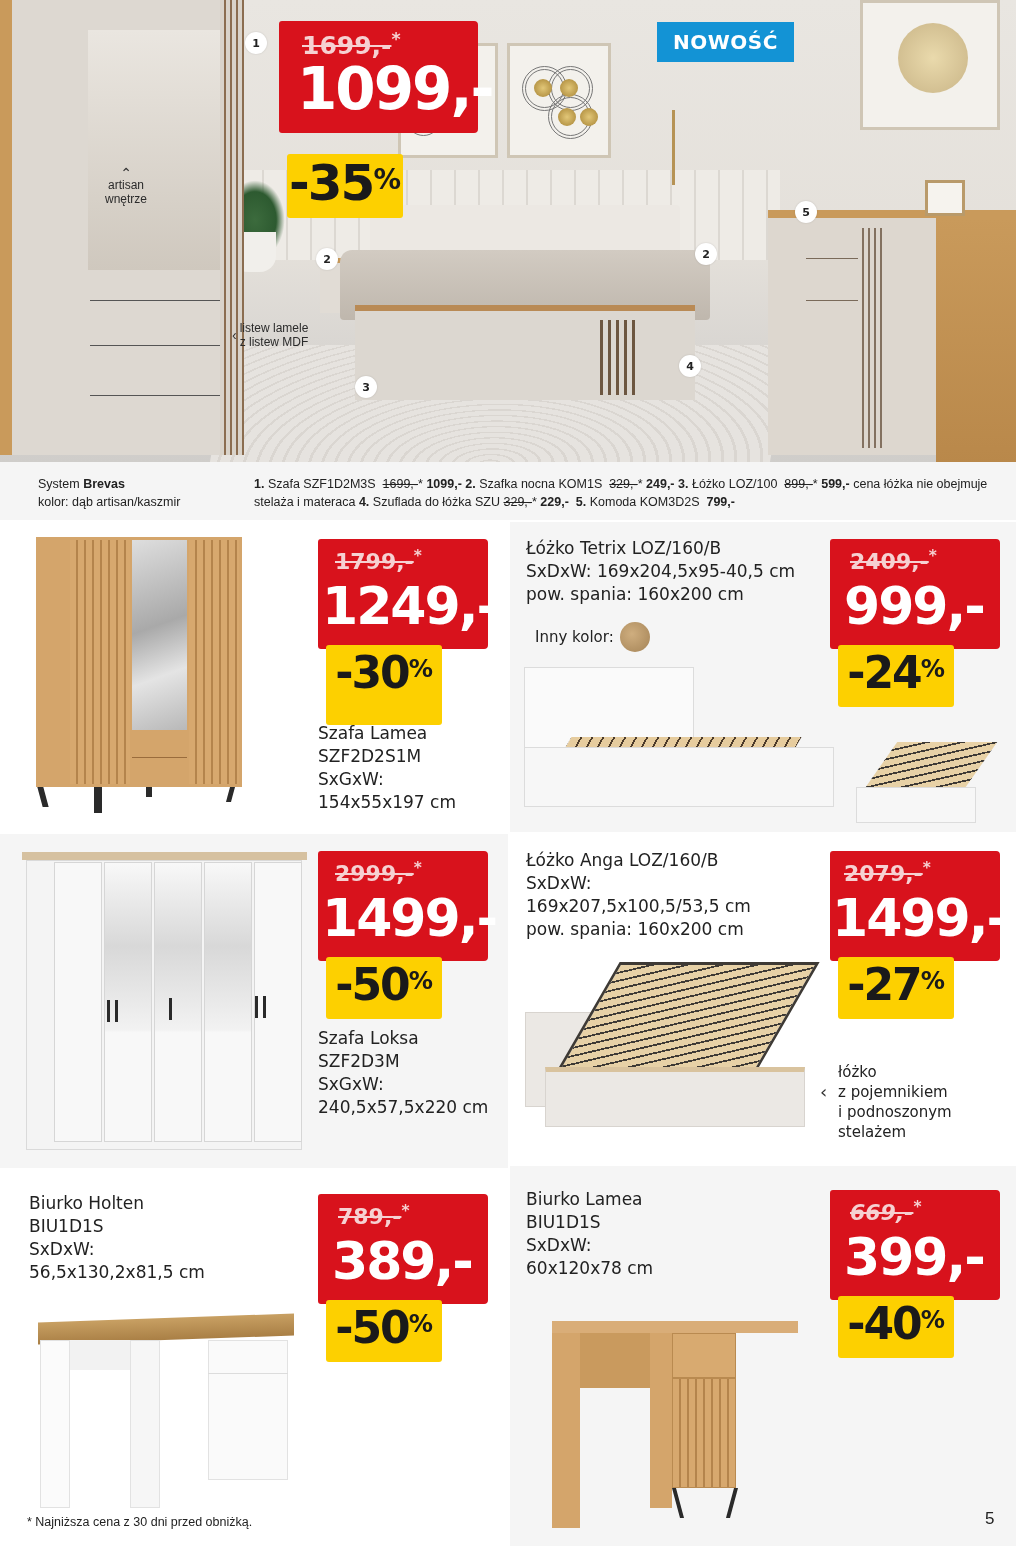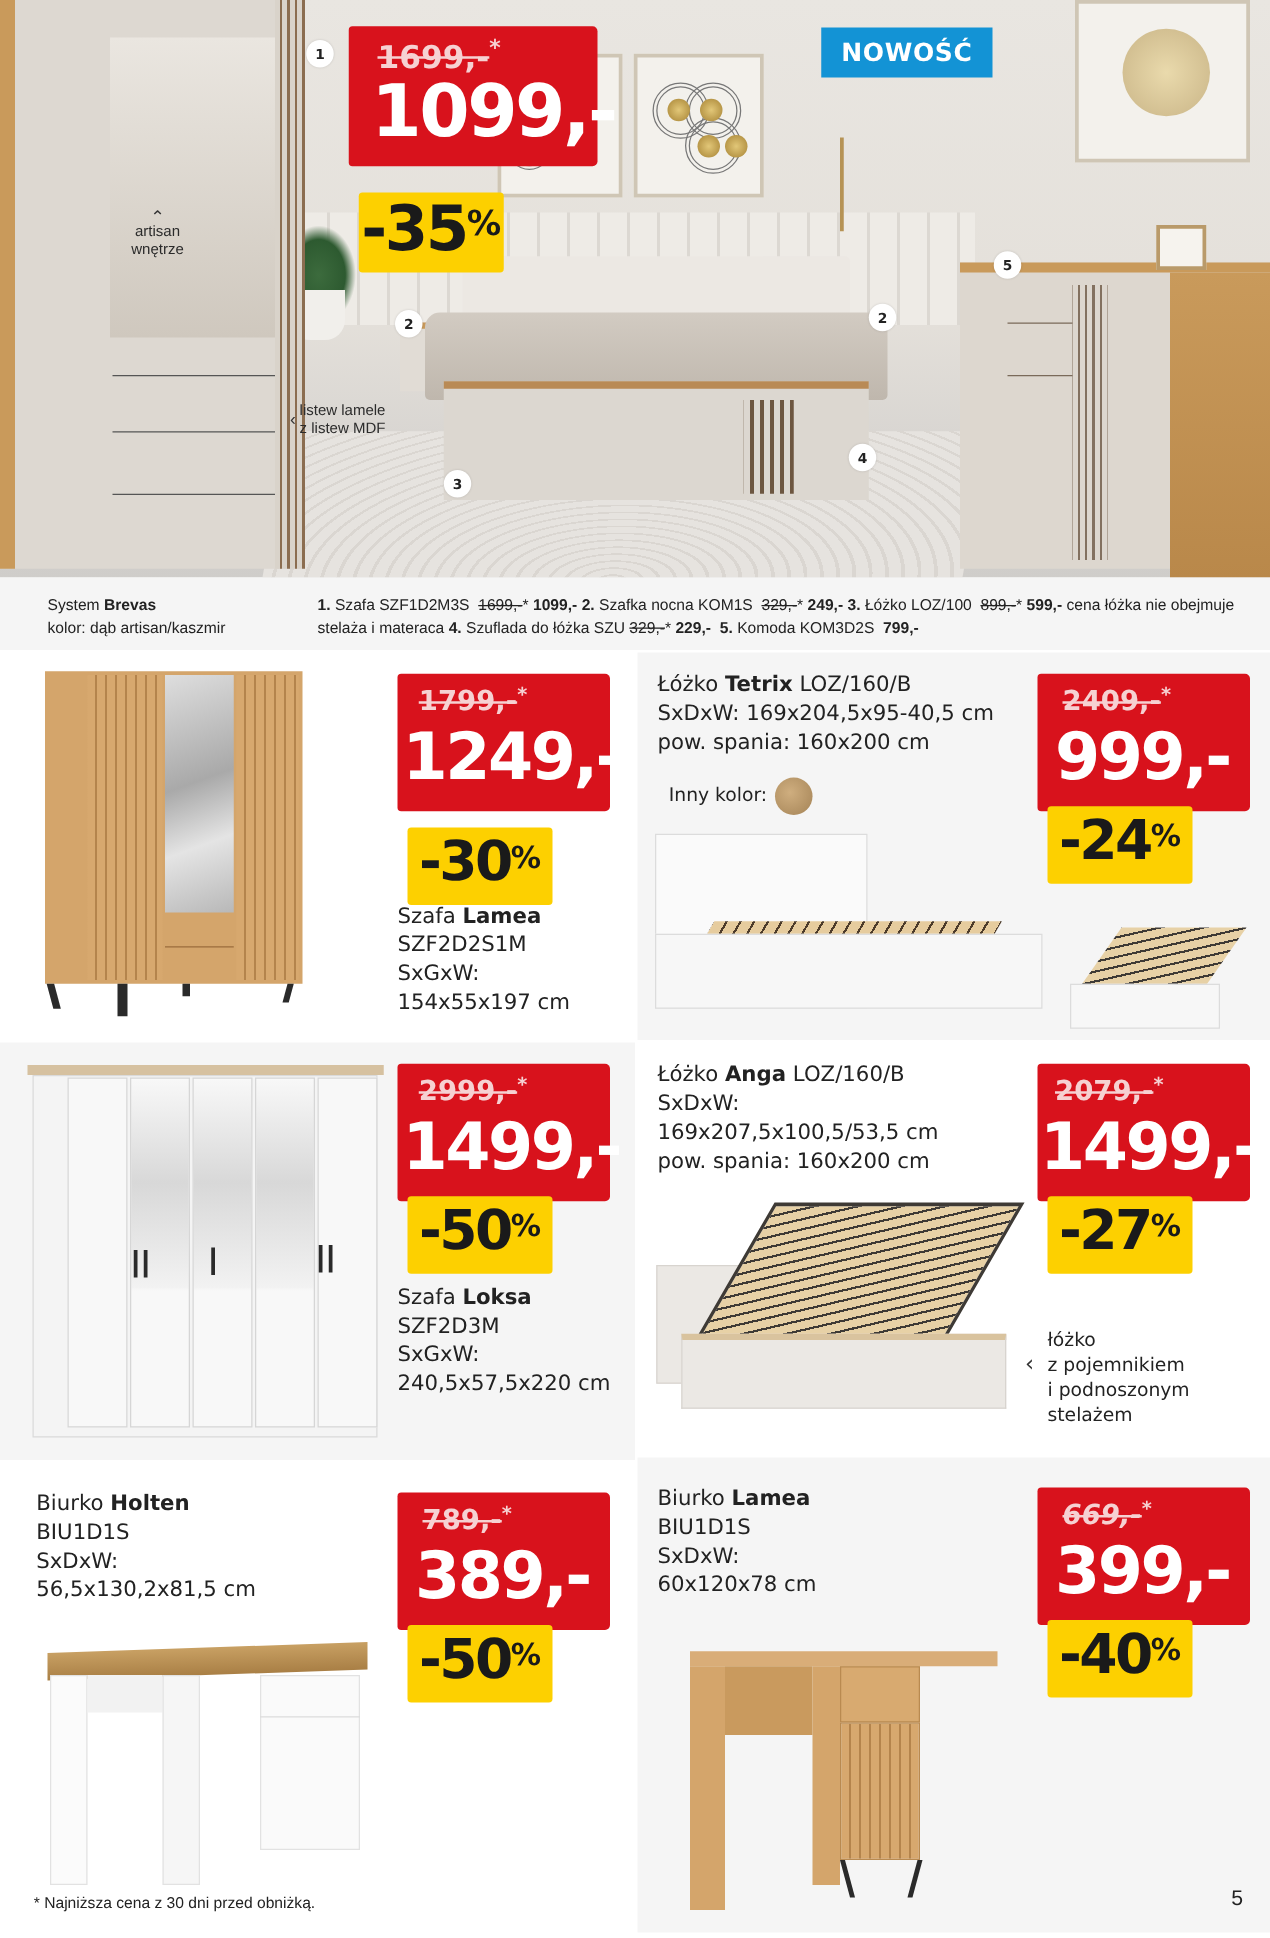--- a/index.html
+++ b/index.html
@@ -58,21 +58,21 @@
   .caption-bar .left { position: absolute; left: 38px; top: 13px; }
   .caption-bar .right { position: absolute; left: 254px; top: 13px; width: 740px; }
   .s { text-decoration: line-through; }
   b { font-weight: bold; }
 
   
   .cell { position: absolute; }
   .cell.white { background: #fff; }
   .cell.grey { background: #f5f5f5; }
   .prod-text { position: absolute; font-family: "DejaVu Sans", sans-serif; font-size: 17px; line-height: 23px; color: #222; white-space: nowrap; }
-  .prod-text .strong { font-weight: bold; }
+  .prod-text .strong { font-weight: normal; }
 
   .swatch { display: inline-block; width: 30px; height: 30px; border-radius: 50%; background: radial-gradient(circle at 40% 40%, #cfae7f, #a48356); vertical-align: middle; margin-left: 6px; }
 
   
   .wardrobe-oak { position: absolute; background: #d4a56b; }
   .slats-oak { background: repeating-linear-gradient(90deg, #d7a86e 0 6px, #b4844c 6px 8px); }
   .mirror { background: linear-gradient(160deg, #dedede, #a9a9a9 45%, #e4e4e4 70%, #b8b8b8); }
   .leg { position: absolute; background: #2a2a2a; }
 
   .white-box { position: absolute; background: #f7f7f7; border: 1px solid #dcdcdc; }
@@ -204,21 +204,21 @@
     <div style="position:absolute;left:96px;top:195px;width:55px;height:26px;border-bottom:1px solid #9a6c3c;"></div>
     <div class="leg" style="left:4px;top:250px;width:6px;height:20px;transform:skew(15deg);"></div>
     <div class="leg" style="left:58px;top:250px;width:8px;height:26px;"></div>
     <div class="leg" style="left:110px;top:250px;width:6px;height:10px;"></div>
     <div class="leg" style="left:192px;top:250px;width:5px;height:15px;transform:skew(-15deg);"></div>
   </div>
   <div class="price-tag" style="left:318px;top:17px;">
     <div class="red" style="width:170px;height:110px;"></div>
     <div class="old" style="left:17px;top:10px;font-size:22px;"><span>1799,-</span><sup>*</sup></div>
     <div class="new" style="left:4px;top:36px;font-size:52px;line-height:62px;">1249,-</div>
-    <div class="yellow" style="left:8px;top:106px;width:116px;height:62px;font-size:44px;line-height:56px;margin-top:17px;">
+    <div class="yellow" style="left:8px;top:106px;width:116px;height:80px;font-size:44px;line-height:56px;">
       <span>-30</span>
         <span class="pct">%</span>
     </div>
   </div>
   <div class="prod-text" style="left:318px;top:200px;">
     <div><span>Szafa</span> <span class="strong">Lamea</span></div>
     <div>SZF2D2S1M</div>
     <div>SxGxW:</div>
     <div>154x55x197 cm</div>
   </div>

